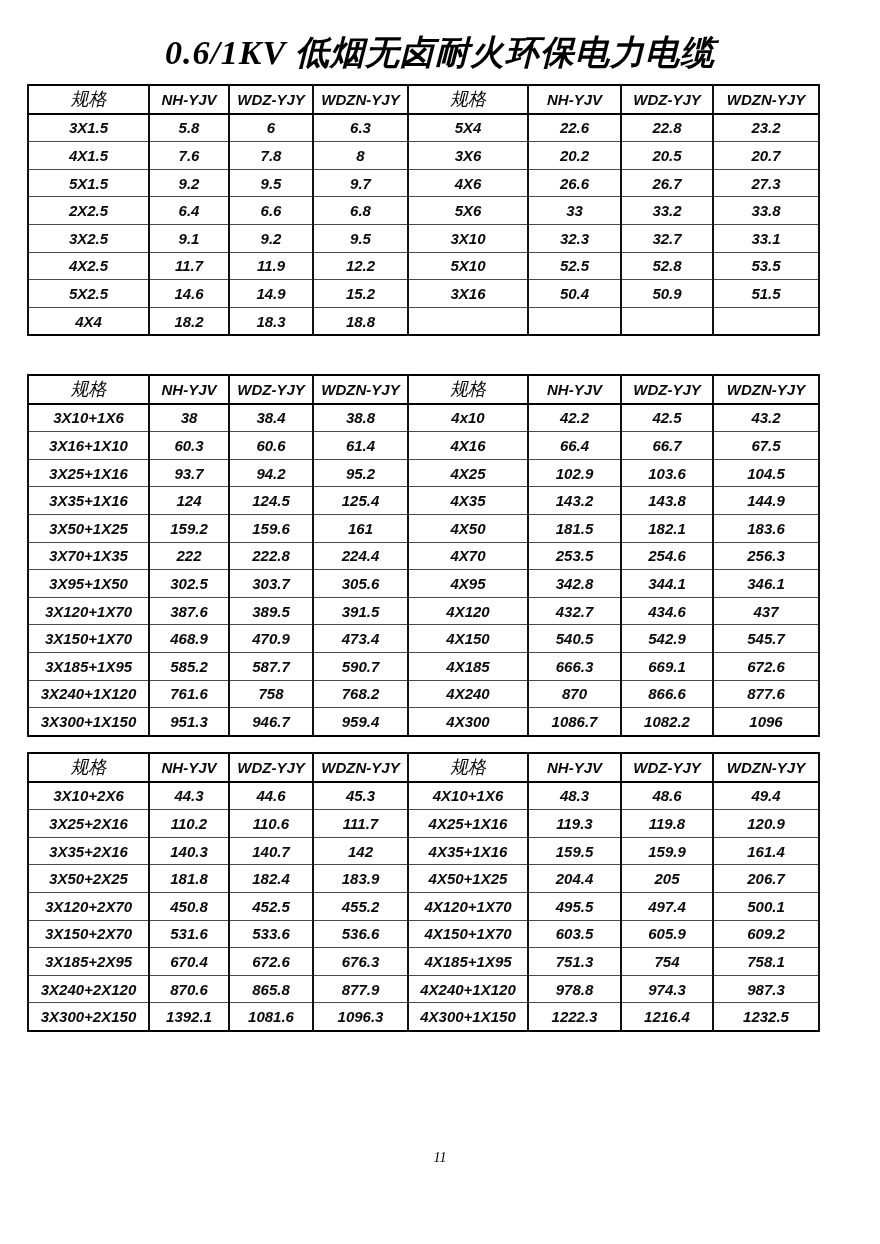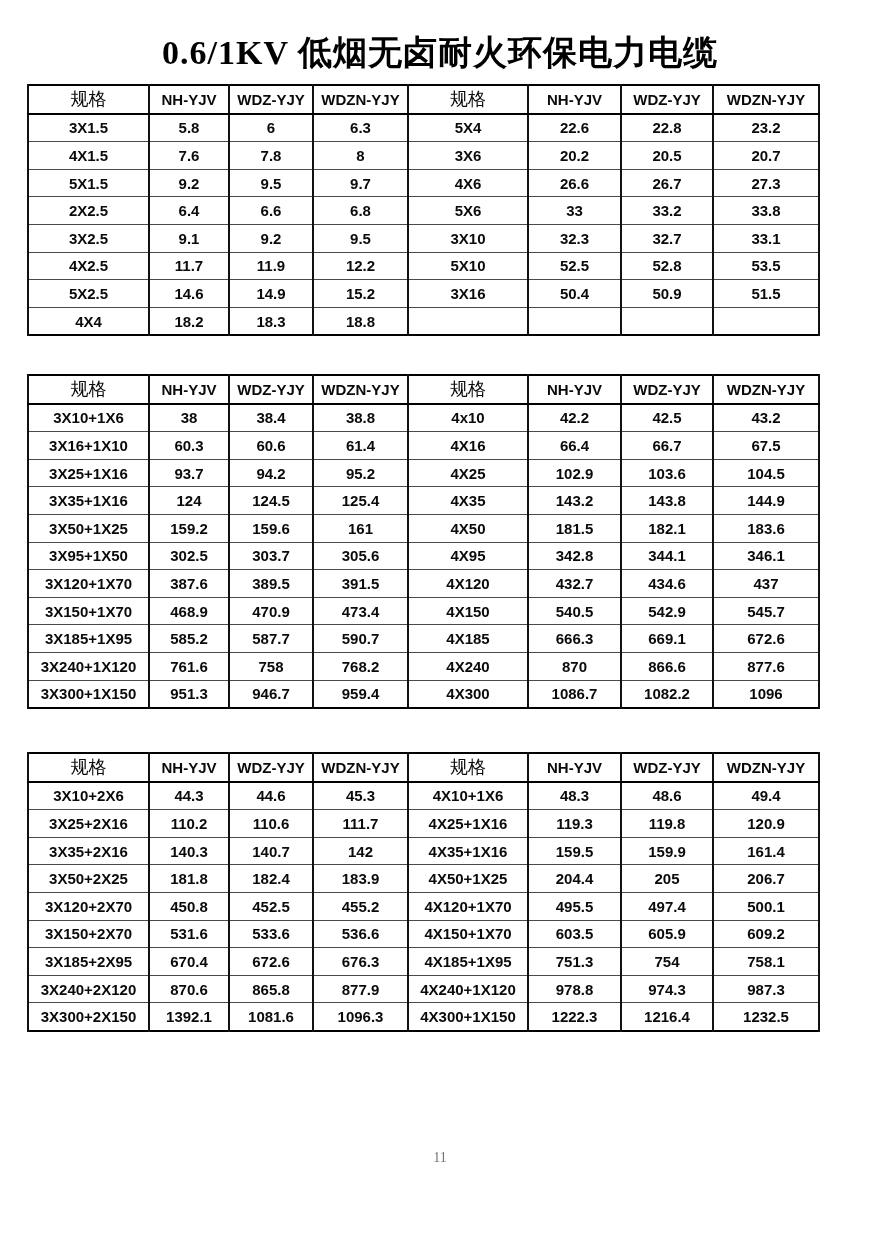--- a/index.html
+++ b/index.html
@@ -5,20 +5,21 @@
   html, body { margin: 0; padding: 0; background: #e8e8e8; }
   .page {
     position: relative;
     width: 880px;
     height: 1244px;
     margin: 0 auto;
     background: #ffffff;
     font-family: "Liberation Sans", "DejaVu Sans", sans-serif;
     color: #000;
     overflow: hidden;
+    font-style: italic;
   }
   .doc-title {
     position: absolute;
     top: 30px;
     left: 0;
     width: 100%;
     text-align: center;
     font-family: "Liberation Serif", "DejaVu Serif", serif;
     font-size: 34px;
     font-weight: 700;
@@ -68,21 +69,21 @@
     font-weight: 400;
   }
   .page-number {
     position: absolute;
     top: 1150px;
     left: 0;
     width: 100%;
     text-align: center;
     font-family: "Liberation Serif", "DejaVu Serif", serif;
     font-size: 14px;
-    color: #737373;
+    color: #000000;
   }
 </style>
 </head>
 <body>
 
 <div class="page">
 
   <h1 class="doc-title">0.6/1KV 低烟无卤耐火环保电力电缆</h1>
 
   <table class="ctable" id="table-1">
@@ -260,20 +261,30 @@
           <td>3X50+1X25</td>
           <td>159.2</td>
           <td>159.6</td>
           <td>161</td>
           <td>4X50</td>
           <td>181.5</td>
           <td>182.1</td>
           <td>183.6</td>
         </tr>
         <tr>
+          <td>3X70+1X35</td>
+          <td>222</td>
+          <td>222.8</td>
+          <td>224.4</td>
+          <td>4X70</td>
+          <td>253.5</td>
+          <td>254.6</td>
+          <td>256.3</td>
+        </tr>
+        <tr>
           <td>3X95+1X50</td>
           <td>302.5</td>
           <td>303.7</td>
           <td>305.6</td>
           <td>4X95</td>
           <td>342.8</td>
           <td>344.1</td>
           <td>346.1</td>
         </tr>
         <tr>

